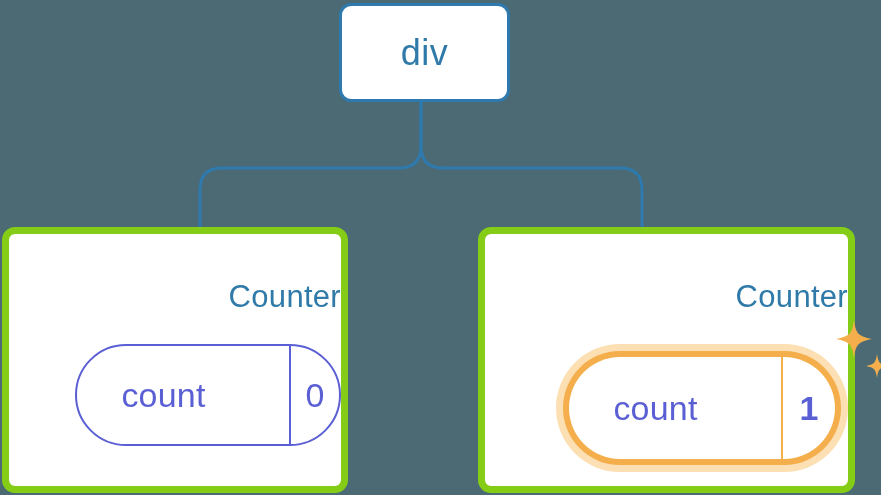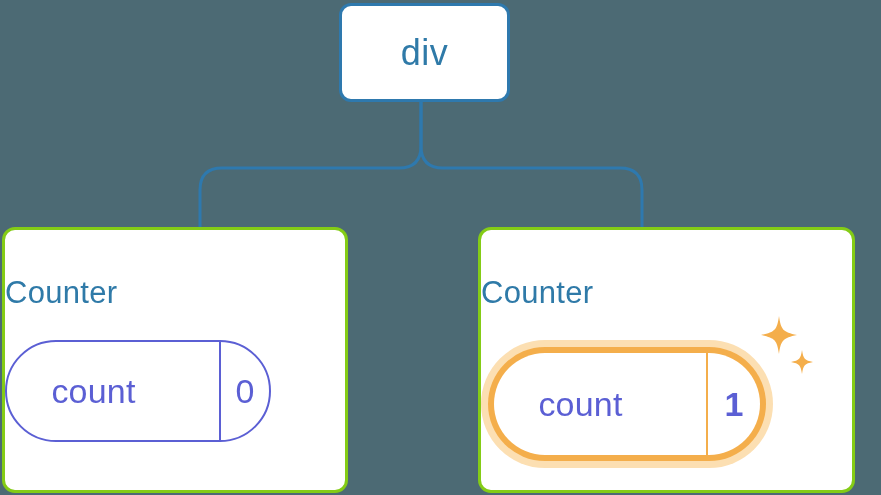--- a/index.html
+++ b/index.html
@@ -48,26 +48,26 @@
     font-size: 36px;
     color: #2F7AA8;
     letter-spacing: 0.5px;
     line-height: 1;
   }
 
   
   .card {
     position: absolute;
     background: #FFFFFF;
-    border: 3px solid #84cc16;
+    border: 7px solid #84cc16;
     border-radius: 13px;
     box-sizing: border-box;
     display: flex;
     flex-direction: column;
-    align-items: flex-start;
+    align-items: flex-end;
   }
   .card-left {
     left: 2px;
     top: 227px;
     width: 346px;
     height: 266px;
   }
   .card-right {
     left: 478px;
     top: 227px;

